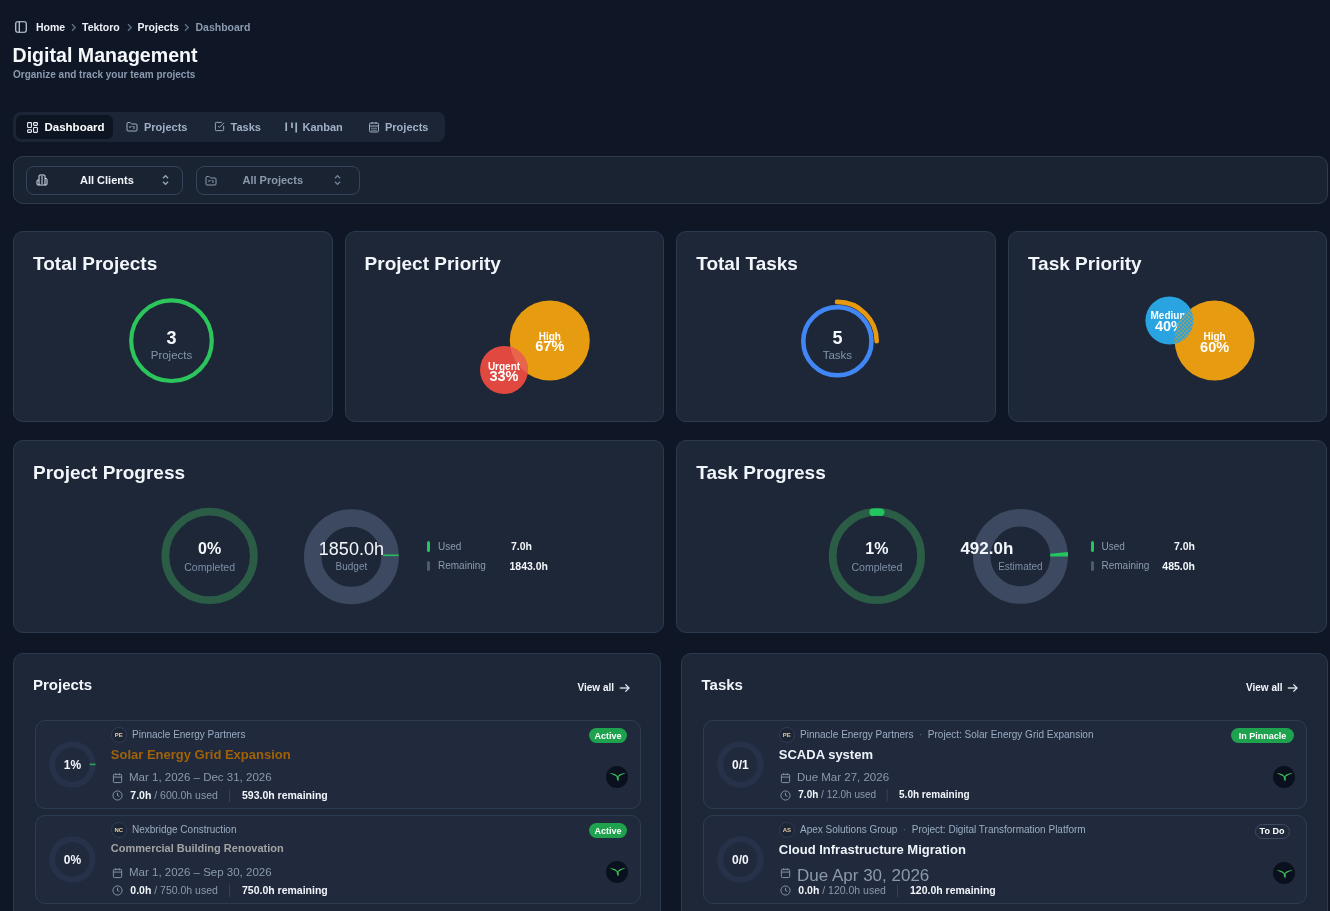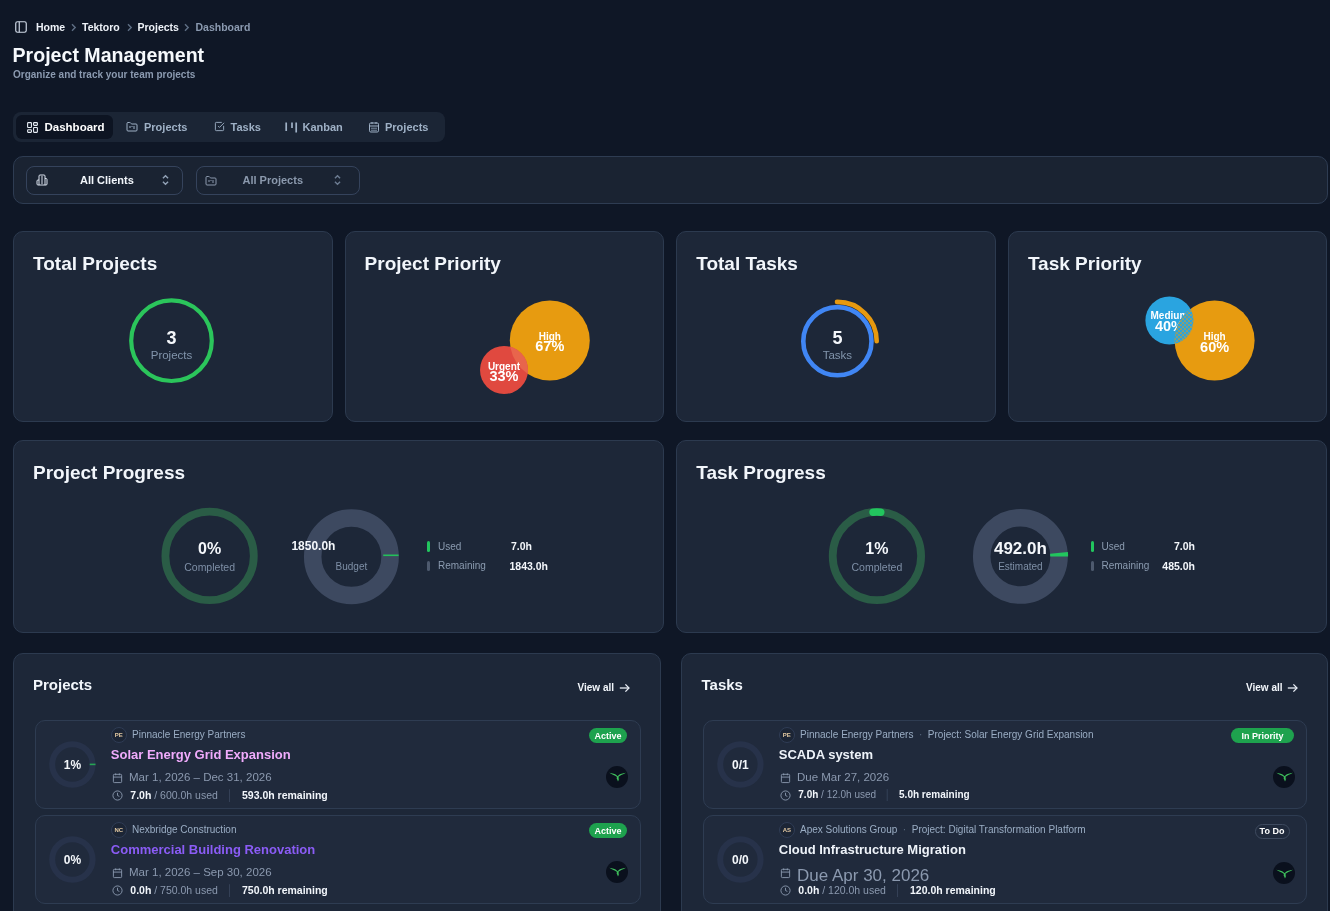--- a/index.html
+++ b/index.html
@@ -22,21 +22,21 @@
 <div class="abs" style="left:82px;top:20.5px;font-size:10.5px;font-weight:700;color:#eef2f8">Tektoro</div>
 <svg class="abs" style="left:125.5px;top:22.5px" width="7" height="9" viewBox="0 0 7 9" fill="none" stroke="#5f6f85" stroke-width="1.4">
     <path d="m2 1.2 3.2 3.3L2 7.8"></path>
   </svg>
 <div class="abs" style="left:137.5px;top:20.5px;font-size:10.5px;font-weight:700;color:#eef2f8">Projects</div>
 <svg class="abs" style="left:183px;top:22.5px" width="7" height="9" viewBox="0 0 7 9" fill="none" stroke="#5f6f85" stroke-width="1.4">
     <path d="m2 1.2 3.2 3.3L2 7.8"></path>
   </svg>
 <div class="abs" style="left:195.5px;top:20.5px;font-size:10.5px;font-weight:600;color:#8b9ab0">Dashboard</div>
 
-<div class="abs" style="left:12.5px;top:44px;font-size:19.6px;font-weight:700;color:#f6f9fc;letter-spacing:0">Project Management</div>
+<div class="abs" style="left:12.5px;top:44px;font-size:19.6px;font-weight:700;color:#f6f9fc;letter-spacing:0">Digital Management</div>
 <div class="abs" style="left:13px;top:68.5px;font-size:10px;font-weight:700;color:#8b9ab0">Organize and track your team projects</div>
 
 <div class="abs" style="left:13px;top:112px;width:432px;height:30px;background:#1b2535;border-radius:8px"></div>
 <div class="abs" style="left:16px;top:115px;width:97px;height:24px;background:#0d1422;border-radius:6px"></div>
 <svg class="abs" style="left:25.5px;top:120.5px" width="13" height="13" viewBox="0 0 24 24" fill="none" stroke="#e8eef6" stroke-width="2">
     <rect x="3" y="3" width="7" height="9" rx="1"></rect>
     <rect x="14" y="3" width="7" height="5" rx="1"></rect>
     <rect x="14" y="12" width="7" height="9" rx="1"></rect>
     <rect x="3" y="16" width="7" height="5" rx="1"></rect>
   </svg>
@@ -172,40 +172,40 @@
 
 <svg class="abs" style="left:158px;top:504px" width="104" height="104" viewBox="0 0 104 104">
     <circle cx="51.6" cy="51.9" r="44.2" fill="none" stroke="#2a5c46" stroke-width="7.8"></circle>
   </svg>
 <div class="abs" style="left:149.6px;top:540px;width:120px;text-align:center;font-size:16px;font-weight:700;color:#f4f7fb">0%</div>
 <div class="abs" style="left:149.6px;top:560.5px;width:120px;text-align:center;font-size:10.5px;color:#7e8fa6">Completed</div>
 <svg class="abs" style="left:300px;top:505px" width="104" height="104" viewBox="0 0 104 104">
     <circle cx="51.4" cy="51.8" r="38.7" fill="none" stroke="#3d4960" stroke-width="17.5"></circle>
     <line x1="83.2" y1="50.3" x2="98.6" y2="50.3" stroke="#24c05a" stroke-width="1.6"></line>
   </svg>
-<div class="abs" style="left:291.4px;top:539px;width:120px;text-align:left;font-size:12px;font-weight:700;color:#f4f7fb">1850.0h</div>
+<div class="abs" style="left:291.4px;top:539px;width:120px;text-align:center;font-size:18px;font-weight:400;color:#f4f7fb">1850.0h</div>
 <div class="abs" style="left:291.4px;top:561px;width:120px;text-align:center;font-size:10px;color:#7e8fa6">Budget</div>
 <div class="abs" style="left:427px;top:541px;width:3px;height:10.5px;border-radius:2px;background:#22c55e"></div>
 <div class="abs" style="left:438px;top:540.5px;font-size:10px;color:#8b9bb0">Used</div>
 <div class="abs" style="left:432px;top:540px;width:100px;text-align:right;font-size:10.5px;font-weight:700;color:#f4f7fb">7.0h</div>
 <div class="abs" style="left:427px;top:560.5px;width:3px;height:10.5px;border-radius:2px;background:#4e5a6e"></div>
 <div class="abs" style="left:438px;top:560px;font-size:10px;color:#8b9bb0">Remaining</div>
 <div class="abs" style="left:448px;top:559.5px;width:100px;text-align:right;font-size:10.5px;font-weight:700;color:#f4f7fb">1843.0h</div>
 
 <svg class="abs" style="left:825px;top:504px" width="104" height="104" viewBox="0 0 104 104">
     <circle cx="51.9" cy="52" r="44.2" fill="none" stroke="#2a5c46" stroke-width="7.8"></circle>
     <path d="M48.1 8.2 A44 44 0 0 1 55.7 8.2" fill="none" stroke="#22c55e" stroke-width="7.6" stroke-linecap="round"></path>
   </svg>
 <div class="abs" style="left:816.9px;top:540px;width:120px;text-align:center;font-size:16px;font-weight:700;color:#f4f7fb">1%</div>
 <div class="abs" style="left:816.9px;top:560.5px;width:120px;text-align:center;font-size:10.5px;color:#7e8fa6">Completed</div>
 <svg class="abs" style="left:969px;top:505px" width="104" height="104" viewBox="0 0 104 104">
     <circle cx="51.4" cy="51.4" r="38.7" fill="none" stroke="#3d4960" stroke-width="17.5"></circle>
     <path d="M81.2 51.4 L99.1 51.4 A47.7 47.7 0 0 0 98.9 47.1 L81.1 48.7 Z" fill="#22c55e"></path>
   </svg>
-<div class="abs" style="left:960.4px;top:539px;width:120px;text-align:center;font-size:17px;font-weight:700;color:#f4f7fb">492.0h</div>
+<div class="abs" style="left:960.4px;top:539px;width:120px;font-size:17px;font-weight:700;color:#f4f7fb">492.0h</div>
 <div class="abs" style="left:960.4px;top:561px;width:120px;text-align:center;font-size:10px;color:#7e8fa6">Estimated</div>
 <div class="abs" style="left:1090.5px;top:541px;width:3px;height:10.5px;border-radius:2px;background:#22c55e"></div>
 <div class="abs" style="left:1101.5px;top:540.5px;font-size:10px;color:#8b9bb0">Used</div>
 <div class="abs" style="left:1095px;top:540px;width:100px;text-align:right;font-size:10.5px;font-weight:700;color:#f4f7fb">7.0h</div>
 <div class="abs" style="left:1090.5px;top:560.5px;width:3px;height:10.5px;border-radius:2px;background:#4e5a6e"></div>
 <div class="abs" style="left:1101.5px;top:560px;font-size:10px;color:#8b9bb0">Remaining</div>
 <div class="abs" style="left:1095px;top:559.5px;width:100px;text-align:right;font-size:10.5px;font-weight:700;color:#f4f7fb">485.0h</div>
 
 <div class="card" style="left:12.5px;top:653px;width:648px;height:270px"></div>
 <div class="card" style="left:681px;top:653px;width:646.5px;height:270px"></div>
@@ -223,21 +223,21 @@
   </svg>
 
 <div class="itm" style="left:34.5px;top:720.4px;width:606.3px;height:89px"></div>
 <svg class="abs" style="left:47px;top:739px" width="52" height="52" viewBox="0 0 52 52">
     <circle cx="25.4" cy="25.5" r="20.2" fill="none" stroke="#27324a" stroke-width="6"></circle>
     <line x1="42.7" y1="25.4" x2="48.5" y2="25.4" stroke="#27a454" stroke-width="1.6"></line>
   </svg>
 <div class="abs" style="left:42.4px;top:757.5px;width:60px;text-align:center;font-size:12px;font-weight:700;color:#f4f7fb">1%</div>
 <div class="abs" style="left:110.8px;top:727px;width:16px;height:16px;border-radius:50%;background:#1c2535;border:1px solid #2f3c55;display:flex;align-items:center;justify-content:center;font-size:6px;font-weight:700;color:#e3c9a2">PE</div>
 <div class="abs" style="left:132px;top:729px;font-size:10px;color:#9aadc4">Pinnacle Energy Partners</div>
-<div class="abs" style="left:110.8px;top:747px;font-size:13px;font-weight:700;color:#f0abfc">Solar Energy Grid Expansion</div>
+<div class="abs" style="left:110.8px;top:747px;font-size:13px;font-weight:700;color:#a16207">Solar Energy Grid Expansion</div>
 <svg class="abs" style="left:112.4px;top:771.5px" width="11" height="12" viewBox="0 0 24 24" fill="none" stroke="#8b99af" stroke-width="2">
     <rect x="3" y="4" width="18" height="18" rx="2"></rect>
     <line x1="16" y1="2" x2="16" y2="6"></line>
     <line x1="8" y1="2" x2="8" y2="6"></line>
     <line x1="3" y1="10" x2="21" y2="10"></line>
   </svg>
 <div class="abs" style="left:129px;top:771px;font-size:11.5px;color:#8b99af">Mar 1, 2026 – Dec 31, 2026</div>
 <svg class="abs" style="left:112.4px;top:789.5px" width="11" height="11" viewBox="0 0 24 24" fill="none" stroke="#8b99af" stroke-width="2">
     <circle cx="12" cy="12" r="10"></circle>
     <path d="M12 6v6l4 2"></path>
@@ -250,21 +250,21 @@
     <path d="M8.7 4.6 L10.3 6.3 L9.3 6.5 L9.9 7.5 L9.0 9.6 L8.2 7.6 L7.5 6.1 L8.1 5.1 Z"></path>
   </svg>
 
 <div class="itm" style="left:34.5px;top:815.4px;width:606.3px;height:89px"></div>
 <svg class="abs" style="left:47px;top:834px" width="52" height="52" viewBox="0 0 52 52">
     <circle cx="25.4" cy="25.5" r="20.2" fill="none" stroke="#27324a" stroke-width="6"></circle>
   </svg>
 <div class="abs" style="left:42.4px;top:852.5px;width:60px;text-align:center;font-size:12px;font-weight:700;color:#f4f7fb">0%</div>
 <div class="abs" style="left:110.8px;top:822px;width:16px;height:16px;border-radius:50%;background:#1c2535;border:1px solid #2f3c55;display:flex;align-items:center;justify-content:center;font-size:6px;font-weight:700;color:#e3c9a2">NC</div>
 <div class="abs" style="left:132px;top:824px;font-size:10px;color:#9aadc4">Nexbridge Construction</div>
-<div class="abs" style="left:110.8px;top:842px;font-size:13px;font-weight:700;color:#8b5cf6">Commercial Building Renovation</div>
+<div class="abs" style="left:110.8px;top:842px;font-size:11px;font-weight:700;color:#a3a3a3">Commercial Building Renovation</div>
 <svg class="abs" style="left:112.4px;top:866.5px" width="11" height="12" viewBox="0 0 24 24" fill="none" stroke="#8b99af" stroke-width="2">
     <rect x="3" y="4" width="18" height="18" rx="2"></rect>
     <line x1="16" y1="2" x2="16" y2="6"></line>
     <line x1="8" y1="2" x2="8" y2="6"></line>
     <line x1="3" y1="10" x2="21" y2="10"></line>
   </svg>
 <div class="abs" style="left:129px;top:866px;font-size:11.5px;color:#8b99af">Mar 1, 2026 – Sep 30, 2026</div>
 <svg class="abs" style="left:112.4px;top:884.5px" width="11" height="11" viewBox="0 0 24 24" fill="none" stroke="#8b99af" stroke-width="2">
     <circle cx="12" cy="12" r="10"></circle>
     <path d="M12 6v6l4 2"></path>
@@ -290,21 +290,21 @@
     <line x1="16" y1="2" x2="16" y2="6"></line>
     <line x1="8" y1="2" x2="8" y2="6"></line>
     <line x1="3" y1="10" x2="21" y2="10"></line>
   </svg>
 <div class="abs" style="left:797px;top:771px;font-size:11.5px;color:#8b99af">Due Mar 27, 2026</div>
 <svg class="abs" style="left:780.4px;top:789.5px" width="11" height="11" viewBox="0 0 24 24" fill="none" stroke="#8b99af" stroke-width="2">
     <circle cx="12" cy="12" r="10"></circle>
     <path d="M12 6v6l4 2"></path>
   </svg>
 <div class="abs" style="left:798.3px;top:789px;font-size:10px;color:#8b99af"><b style="color:#f2f6fb">7.0h</b> / 12.0h used<span style="color:#3c4a61">&nbsp;&nbsp;&nbsp;│&nbsp;&nbsp;&nbsp;</span><b style="color:#f2f6fb">5.0h remaining</b></div>
-<div class="pill" style="left:1231px;top:727.8px;width:63px;height:15.6px;background:#1ea24e">In Priority</div>
+<div class="pill" style="left:1231px;top:727.8px;width:63px;height:15.6px;background:#1ea24e">In Pinnacle</div>
 <div class="birdc" style="left:1273.3px;top:765.6px"></div>
 <svg class="abs" style="left:1275.5px;top:772.3px" width="18" height="10" viewBox="0 0 18 10" fill="#3fbf5c">
     <path d="M0.3 0.7 C3.4 2.7 5.8 3.0 7.7 4.8 L8.7 5.9 L9.5 4.7 C11.5 3.0 13.8 2.7 16.9 0.7 C13.4 1.4 11.2 1.6 9.6 3.2 L8.6 4.3 L7.5 3.2 C5.9 1.6 3.8 1.4 0.3 0.7 Z"></path>
     <path d="M8.7 4.6 L10.3 6.3 L9.3 6.5 L9.9 7.5 L9.0 9.6 L8.2 7.6 L7.5 6.1 L8.1 5.1 Z"></path>
   </svg>
 
 <div class="itm" style="left:702.5px;top:815.4px;width:604.4px;height:89px"></div>
 <svg class="abs" style="left:715px;top:834px" width="52" height="52" viewBox="0 0 52 52">
     <circle cx="25.4" cy="25.5" r="20.2" fill="none" stroke="#27324a" stroke-width="6"></circle>
   </svg>

